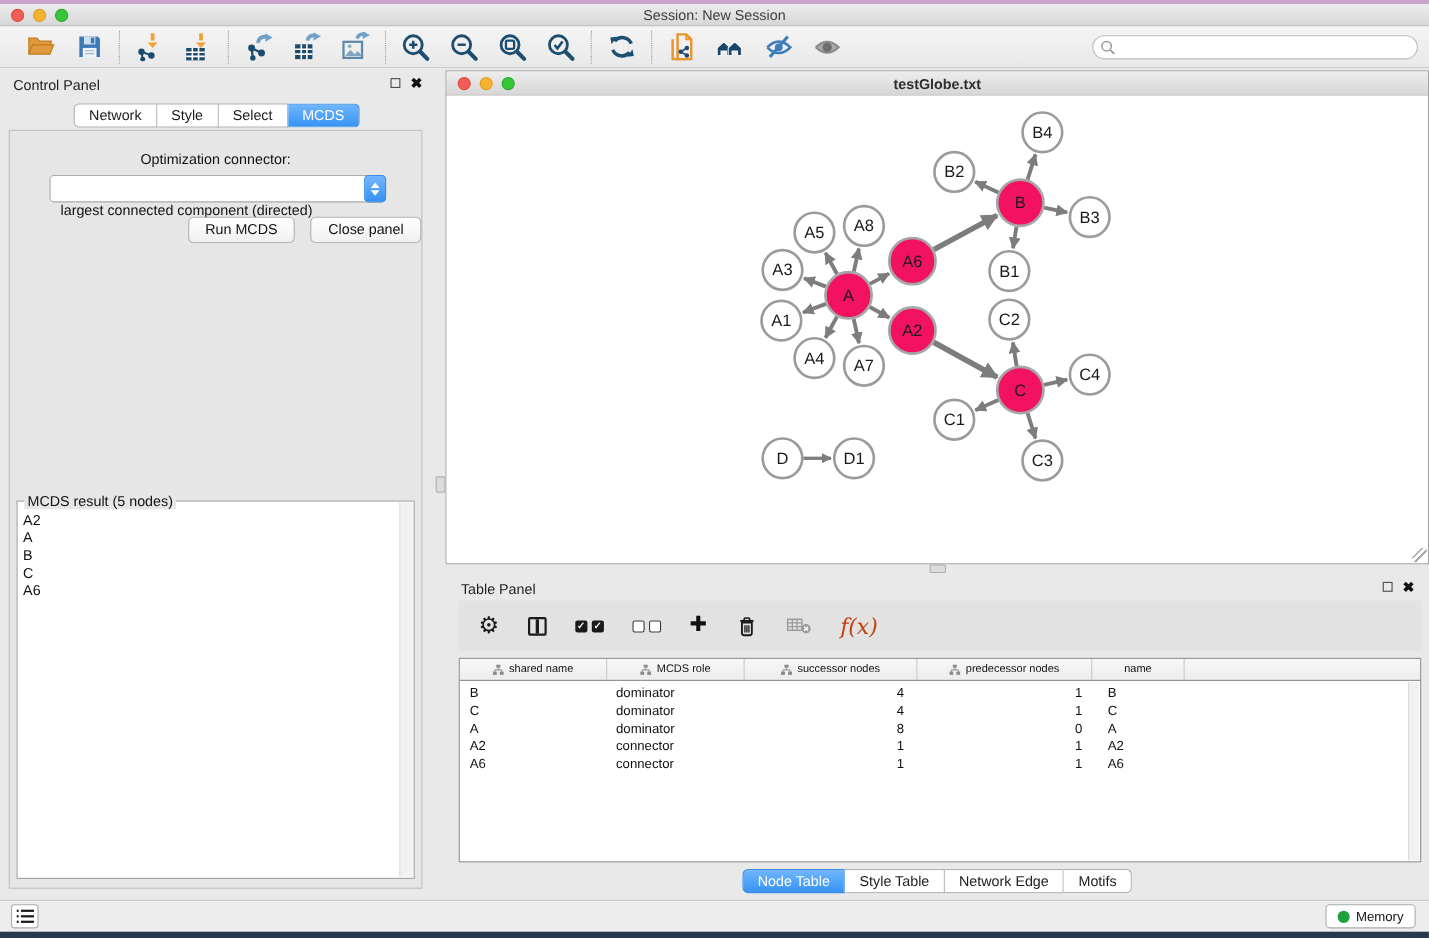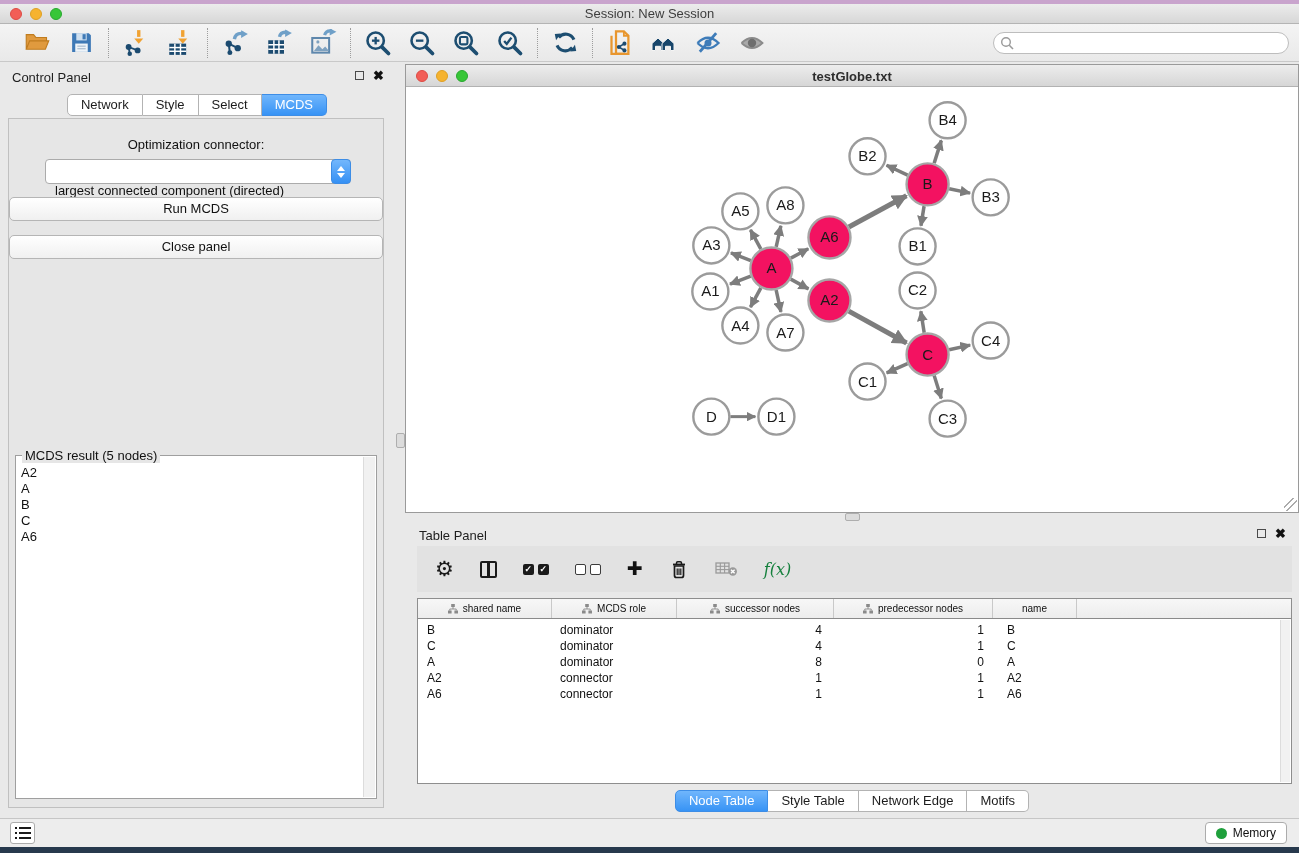--- a/index.html
+++ b/index.html
@@ -56,21 +56,21 @@
   #opt-label { margin-top:18px; text-align:center; font-size:13px; color:#111; }
   #criterion-select { position:absolute; left:36px; top:40px; width:306px; height:25px;
     background:#fff; border:1px solid #ababab; border-radius:4px; display:flex; align-items:center; }
   #criterion-select .sel-text { flex:1; padding-left:9px; font-size:13px; color:#111;
     white-space:nowrap; overflow:hidden;margin-top:38px; }
   #criterion-select .stepper { width:20px; height:25px; margin:-1px -1px -1px 0;
     background:linear-gradient(#73b7fc,#3590f4); border-radius:4px; border:1px solid #3d8de6;
     display:flex; flex-direction:column; align-items:center; justify-content:center; gap:2px; }
   .tri-up { width:0; height:0; border-left:4px solid transparent; border-right:4px solid transparent; border-bottom:5px solid #fff; }
   .tri-dn { width:0; height:0; border-left:4px solid transparent; border-right:4px solid transparent; border-top:5px solid #fff; }
-  #cp-buttons { position:absolute; left:0; top:78px; width:100%; display:flex; justify-content:flex-start; gap:14px;flex-direction:column; }
+  #cp-buttons { position:absolute; left:0; top:78px; width:100%; display:flex; justify-content:flex-end; gap:14px; }
   .mac-btn { font:13px "Liberation Sans", sans-serif; background:linear-gradient(#ffffff,#f0f0f0);
     border:1px solid #b5b5b5; border-radius:5px; padding:3px 15px 4px; color:#111; cursor:default; }
   #result-box { position:absolute; left:6px; right:6px; top:336px; bottom:8px;
     border:1px solid #9f9f9f; background:#fff; }
   #result-box .legend { position:absolute; left:6px; top:-8px; background:#e6e6e6;
     padding:0 3px; font-size:13px; color:#111; }
   #result-list { position:absolute; inset:1px 14px 1px 1px; padding:8px 0 0 4px; overflow:hidden; }
   #result-list .ritem { font-size:13px; line-height:16px; color:#111; }
   .vscroll { position:absolute; right:1px; top:1px; bottom:1px; width:12px;
     background:#f1f1f1; border-left:1px solid #dcdcdc; }
@@ -100,21 +100,21 @@
     background:#e2e2e2; display:flex; align-items:center; gap:26px; padding-left:18px; }
   .tp-icon { display:flex; align-items:center; justify-content:center; cursor:default; }
   .gear-glyph { font-size:21px; color:#1a1a1a; line-height:20px; }
   .cols-box { width:17px; height:17px; border:2.5px solid #1a1a1a; border-radius:2px; position:relative; }
   .cols-box::after { content:""; position:absolute; left:50%; top:0; bottom:0; width:2.5px; margin-left:-1.25px; background:#1a1a1a; }
   .chk-pair { display:flex; gap:4px; }
   .chk { width:11px; height:11px; border-radius:2px; background:#1a1a1a; color:#fff;
     font-size:9px; font-weight:bold; display:flex; align-items:center; justify-content:center; line-height:1; }
   .unchk { width:11px; height:11px; border-radius:2px; border:1.5px solid #3c3c3c; background:#fff; }
   .plus-glyph { font-size:19px; color:#111; line-height:18px; }
-  .fx-glyph { font-family:"DejaVu Serif", serif; font-style:italic; font-size:16px; color:#15803d; }
+  .fx-glyph { font-family:"DejaVu Serif", serif; font-style:italic; font-size:20px; color:#c2410c; }
 
   #table-wrap { position:absolute; left:12px; right:7px; top:78px; bottom:34px;
     background:#fff; border:1px solid #8e8e8e; overflow:hidden; }
   #thead { display:flex; height:20px; background:linear-gradient(#f7f7f7,#ededed);
     border-bottom:1px solid #8a8a8a; }
   .hc { display:flex; align-items:center; justify-content:center; gap:5px;
     border-right:1px solid #c9c9c9; font-size:10px; color:#111; height:100%; cursor:default; }
   .hc.c0{width:134px;} .hc.c1{width:125px;} .hc.c2{width:157px;} .hc.c3{width:159px;} .hc.c4{width:84px;}
   #tbody .trow { display:flex; height:16px; align-items:center; }
   .tc { font-size:12px; color:#111; overflow:hidden; white-space:nowrap; }

